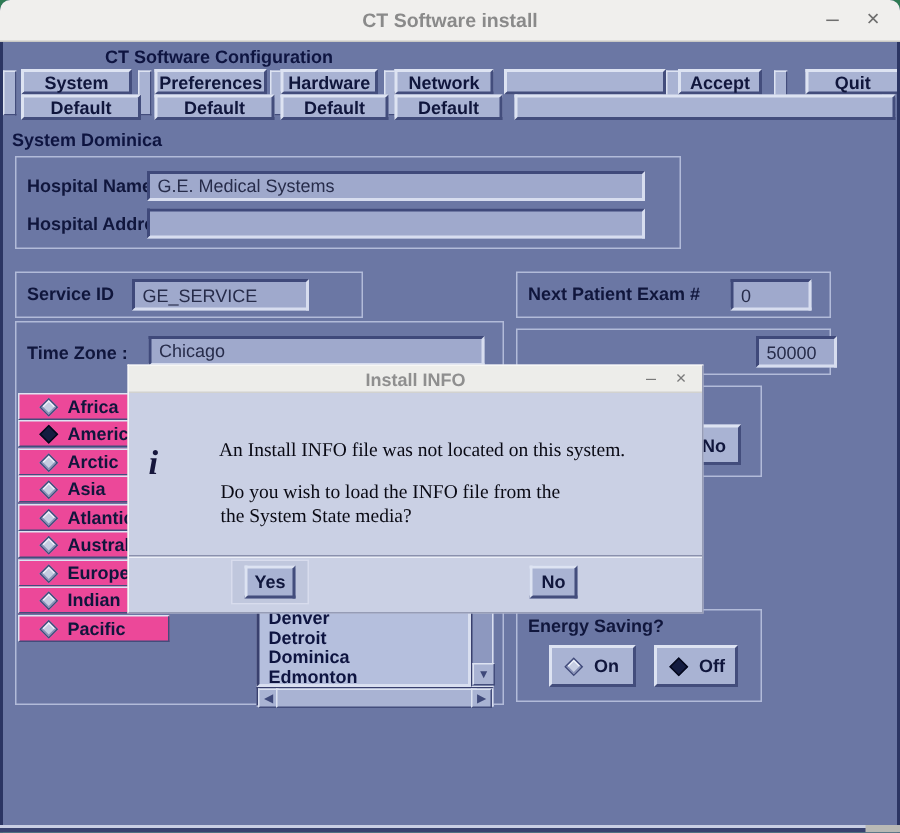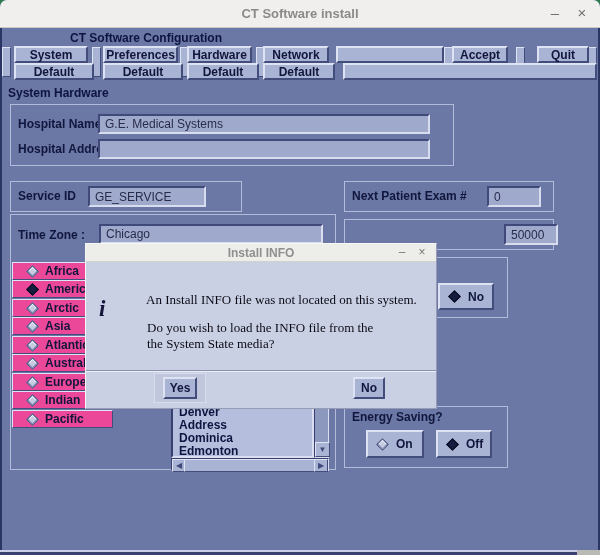--- a/index.html
+++ b/index.html
@@ -46,21 +46,21 @@
             border:2px solid;border-color:#39406e #d9dff0 #d9dff0 #39406e;}
   .city{position:absolute;left:6px;font-size:12px;font-weight:bold;color:#0e1440;white-space:nowrap;}
   .vscroll{left:314px;top:246px;width:15px;height:212px;background:#8d98bf;
            border:1px solid;border-color:#39406e #d9dff0 #d9dff0 #39406e;}
   .hscroll{left:171px;top:458px;width:158px;height:13px;background:#8d98bf;
            border:1px solid;border-color:#39406e #d9dff0 #d9dff0 #39406e;}
   .sbtn{position:absolute;background:#a9b3d3;border:1px solid;
         border-color:#dde3f2 #434d7c #434d7c #dde3f2;display:flex;align-items:center;
         justify-content:center;font-size:8px;color:#3f497a;cursor:default;}
   
-  .dialog{left:85px;top:243px;width:352px;height:166px;background:#cad0e4;z-index:20;
+  .dialog{left:85px;top:243px;width:384px;height:166px;background:#cad0e4;z-index:20;
           border:1px solid;border-color:#f7f7f5 #969cb5 #969cb5 #f7f7f5;}
   .d-titlebar{left:0;top:0;width:100%;height:18px;background:#ededea;border-bottom:1px solid #d2d2cf;}
   .d-title{width:100%;text-align:center;line-height:18px;font-size:12px;font-weight:bold;color:#8f8f8f;}
   .d-ico{position:absolute;top:0;height:18px;line-height:17px;color:#7a7a7a;font-size:12px;
          width:16px;text-align:center;cursor:default;}
   .d-info{left:13px;top:52px;font-family:"Liberation Serif",serif;font-style:italic;
           font-weight:bold;font-size:23px;color:#16163c;}
   .d-msg{font-family:"Liberation Serif",serif;font-size:13px;color:#0a0a14;white-space:nowrap;}
   .d-sep{left:0;top:126px;width:100%;height:2px;background:#8a90ad;border-bottom:1px solid #eceff8;}
   .d-frame{left:68px;top:129px;width:52px;height:30px;border:1px solid #d8dced;background:#c0c7dd;}
@@ -86,29 +86,29 @@
   <div class="abs sep" style="left:444px;top:47px;width:9px;height:30px;"></div>
   <div class="abs sep" style="left:516px;top:47px;width:9px;height:30px;"></div>
   <div class="abs sep" style="left:588px;top:47px;width:9px;height:30px;"></div>
 
   <div class="abs btn" style="left:14px;top:46px;width:74px;height:17px;">System</div>
   <div class="abs btn" style="left:103px;top:46px;width:75px;height:17px;">Preferences</div>
   <div class="abs btn" style="left:187px;top:46px;width:65px;height:17px;">Hardware</div>
   <div class="abs btn" style="left:263px;top:46px;width:66px;height:17px;">Network</div>
   <div class="abs blank" style="left:336px;top:46px;width:108px;height:17px;"></div>
   <div class="abs btn" style="left:452px;top:46px;width:56px;height:17px;">Accept</div>
-  <div class="abs btn" style="left:537px;top:46px;width:52px;height:17px;">Quit</div>
+  <div class="abs btn" style="left:537px;top:46px;width:63px;height:17px;">Quit</div>
 
   <div class="abs btn" style="left:14px;top:63px;width:80px;height:17px;">Default</div>
   <div class="abs btn" style="left:103px;top:63px;width:80px;height:17px;">Default</div>
   <div class="abs btn" style="left:187px;top:63px;width:72px;height:17px;">Default</div>
   <div class="abs btn" style="left:263px;top:63px;width:72px;height:17px;">Default</div>
   <div class="abs blank" style="left:343px;top:63px;width:254px;height:17px;"></div>
 
-  <div class="abs section-title">System Hardware</div>
+  <div class="abs section-title">System Dominica</div>
 
   <div class="abs grp" style="left:10px;top:104px;width:444px;height:62px;"></div>
   <div class="abs lbl" style="left:18px;top:117px;">Hospital Name</div>
   <div class="abs fld" style="left:98px;top:114px;width:332px;height:20px;">G.E. Medical Systems</div>
   <div class="abs lbl" style="left:18px;top:142px;">Hospital Address</div>
   <div class="abs fld" style="left:98px;top:139px;width:332px;height:20px;"></div>
 
   <div class="abs grp" style="left:10px;top:181px;width:232px;height:31px;"></div>
   <div class="abs lbl" style="left:18px;top:189px;">Service ID</div>
   <div class="abs fld" style="left:88px;top:186px;width:118px;height:21px;">GE_SERVICE</div>
@@ -156,21 +156,21 @@
       <span class="dia"></span>
       <span>Indian</span>
     </div>
   <div class="abs rbtn" style="top:410px;">
       <span class="dia"></span>
       <span>Pacific</span>
     </div>
 
   <div class="abs citylist">
     <div class="city" style="top:157px;">Denver</div>
-    <div class="city" style="top:170px;">Address</div>
+    <div class="city" style="top:170px;">Detroit</div>
     <div class="city" style="top:183px;">Dominica</div>
     <div class="city" style="top:196px;">Edmonton</div>
   </div>
   <div class="abs vscroll">
     <div class="sbtn" style="left:0;bottom:0;width:13px;height:13px;">▼</div>
   </div>
   <div class="abs hscroll">
     <div class="sbtn" style="left:0;top:0;width:12px;height:11px;">◀</div>
     <div class="sbtn" style="left:12px;top:0;width:132px;height:11px;"></div>
     <div class="sbtn" style="right:0;top:0;width:12px;height:11px;">▶</div>

